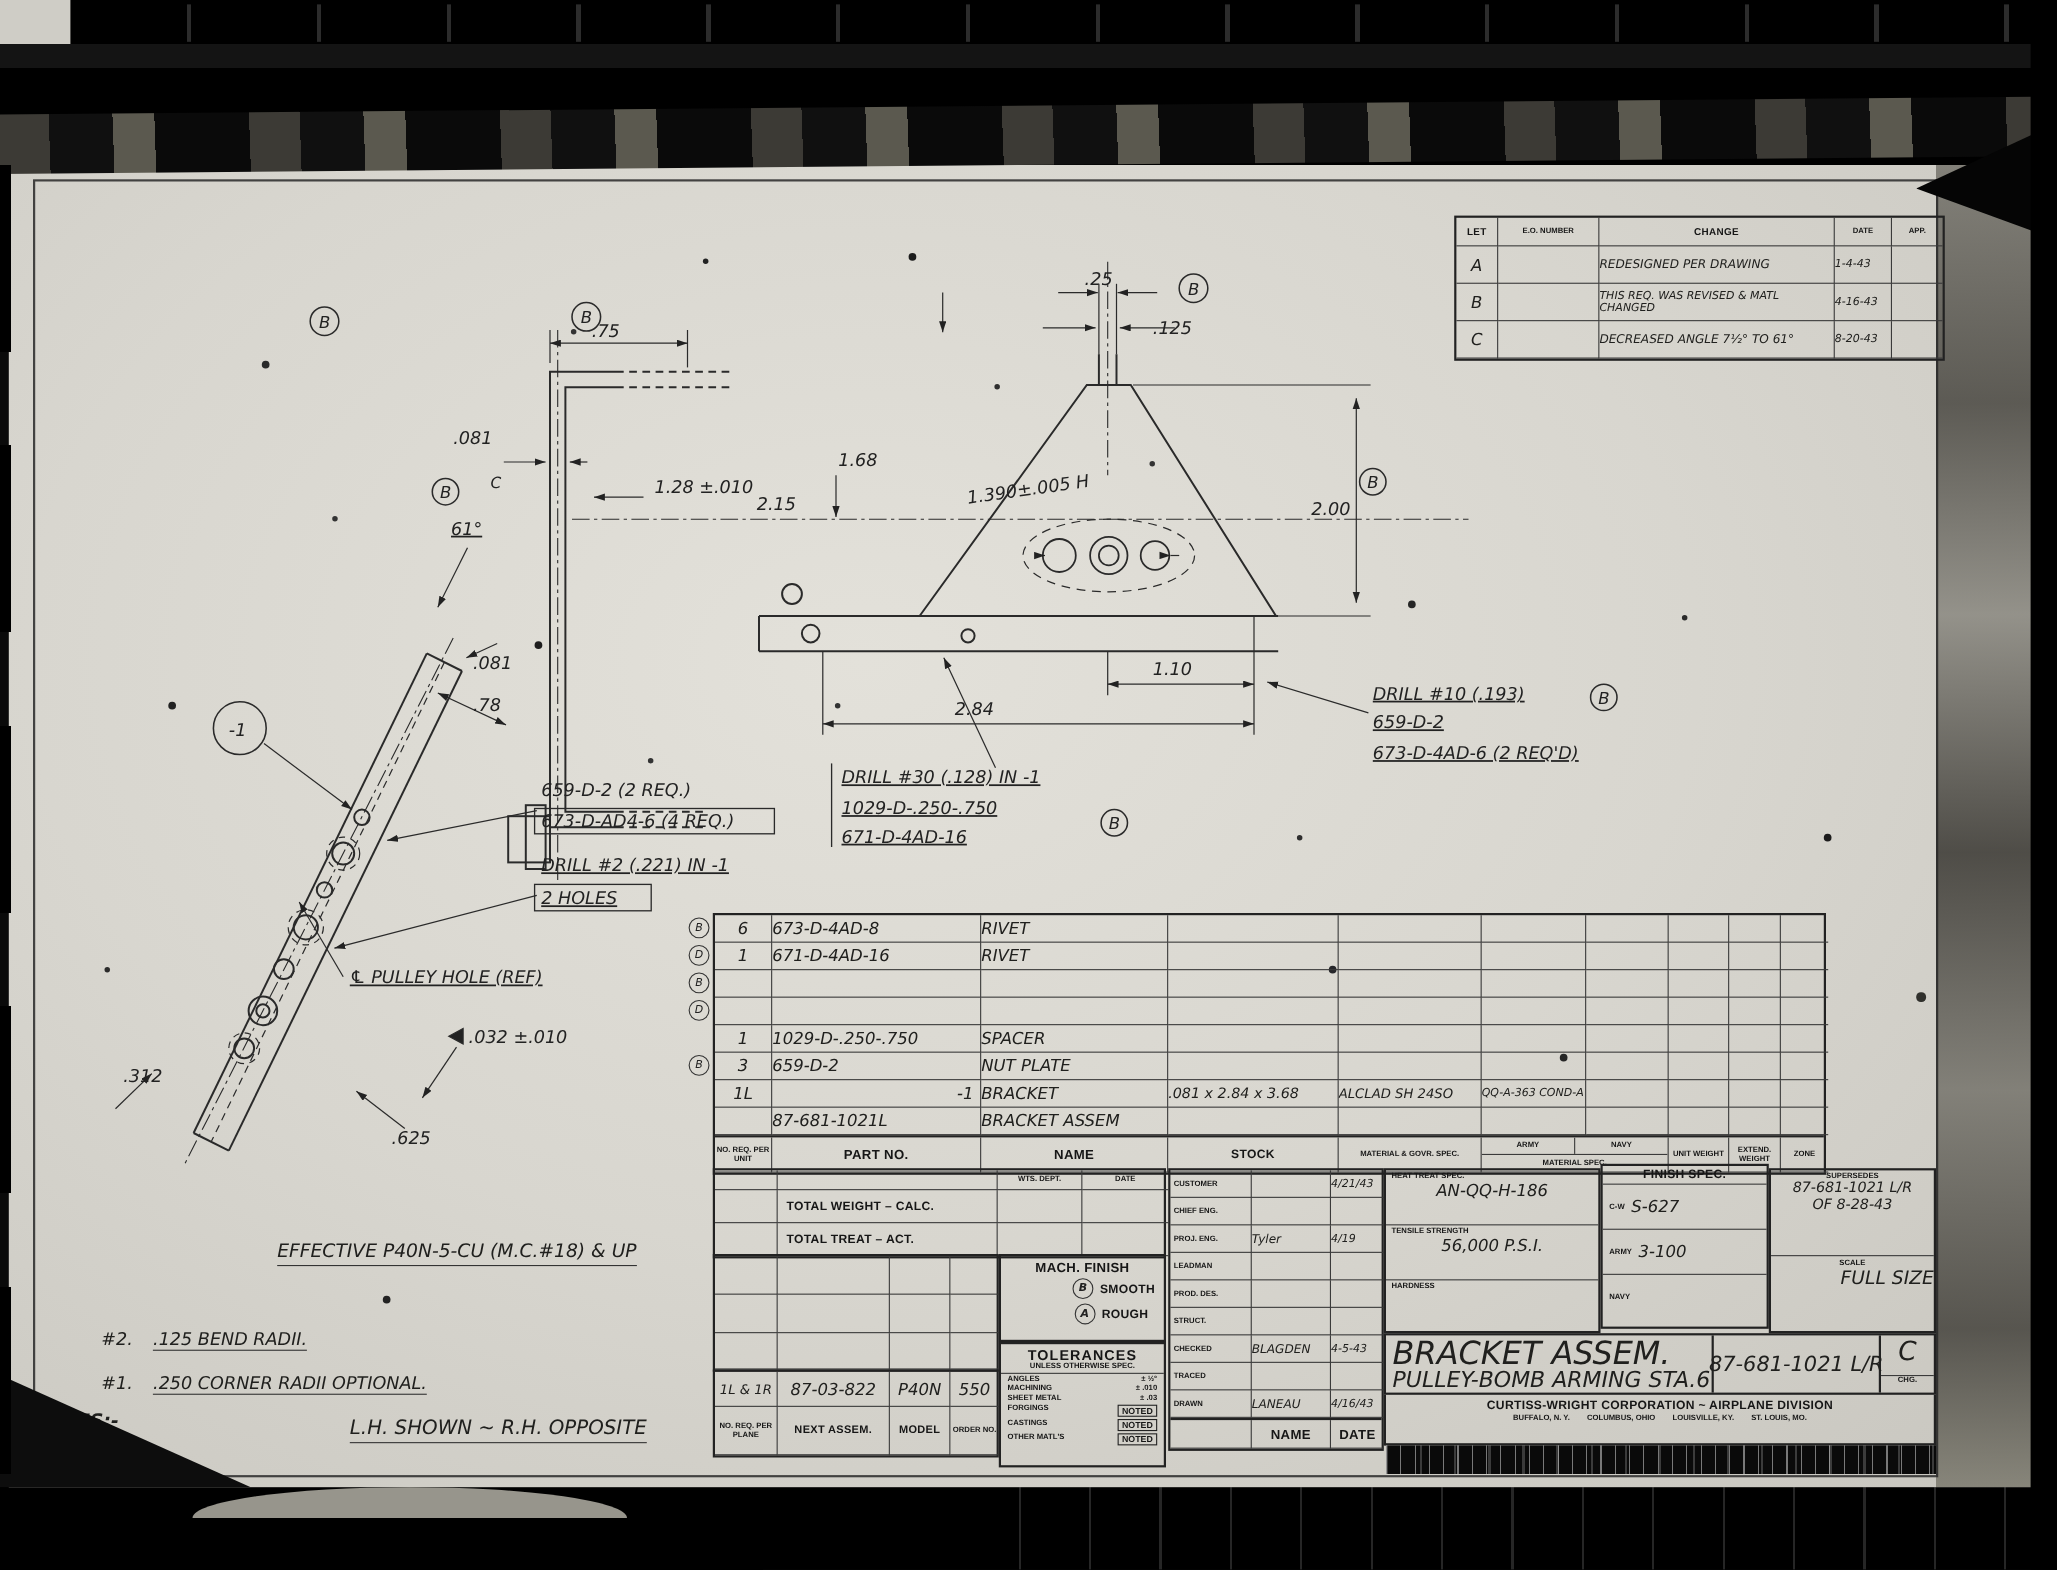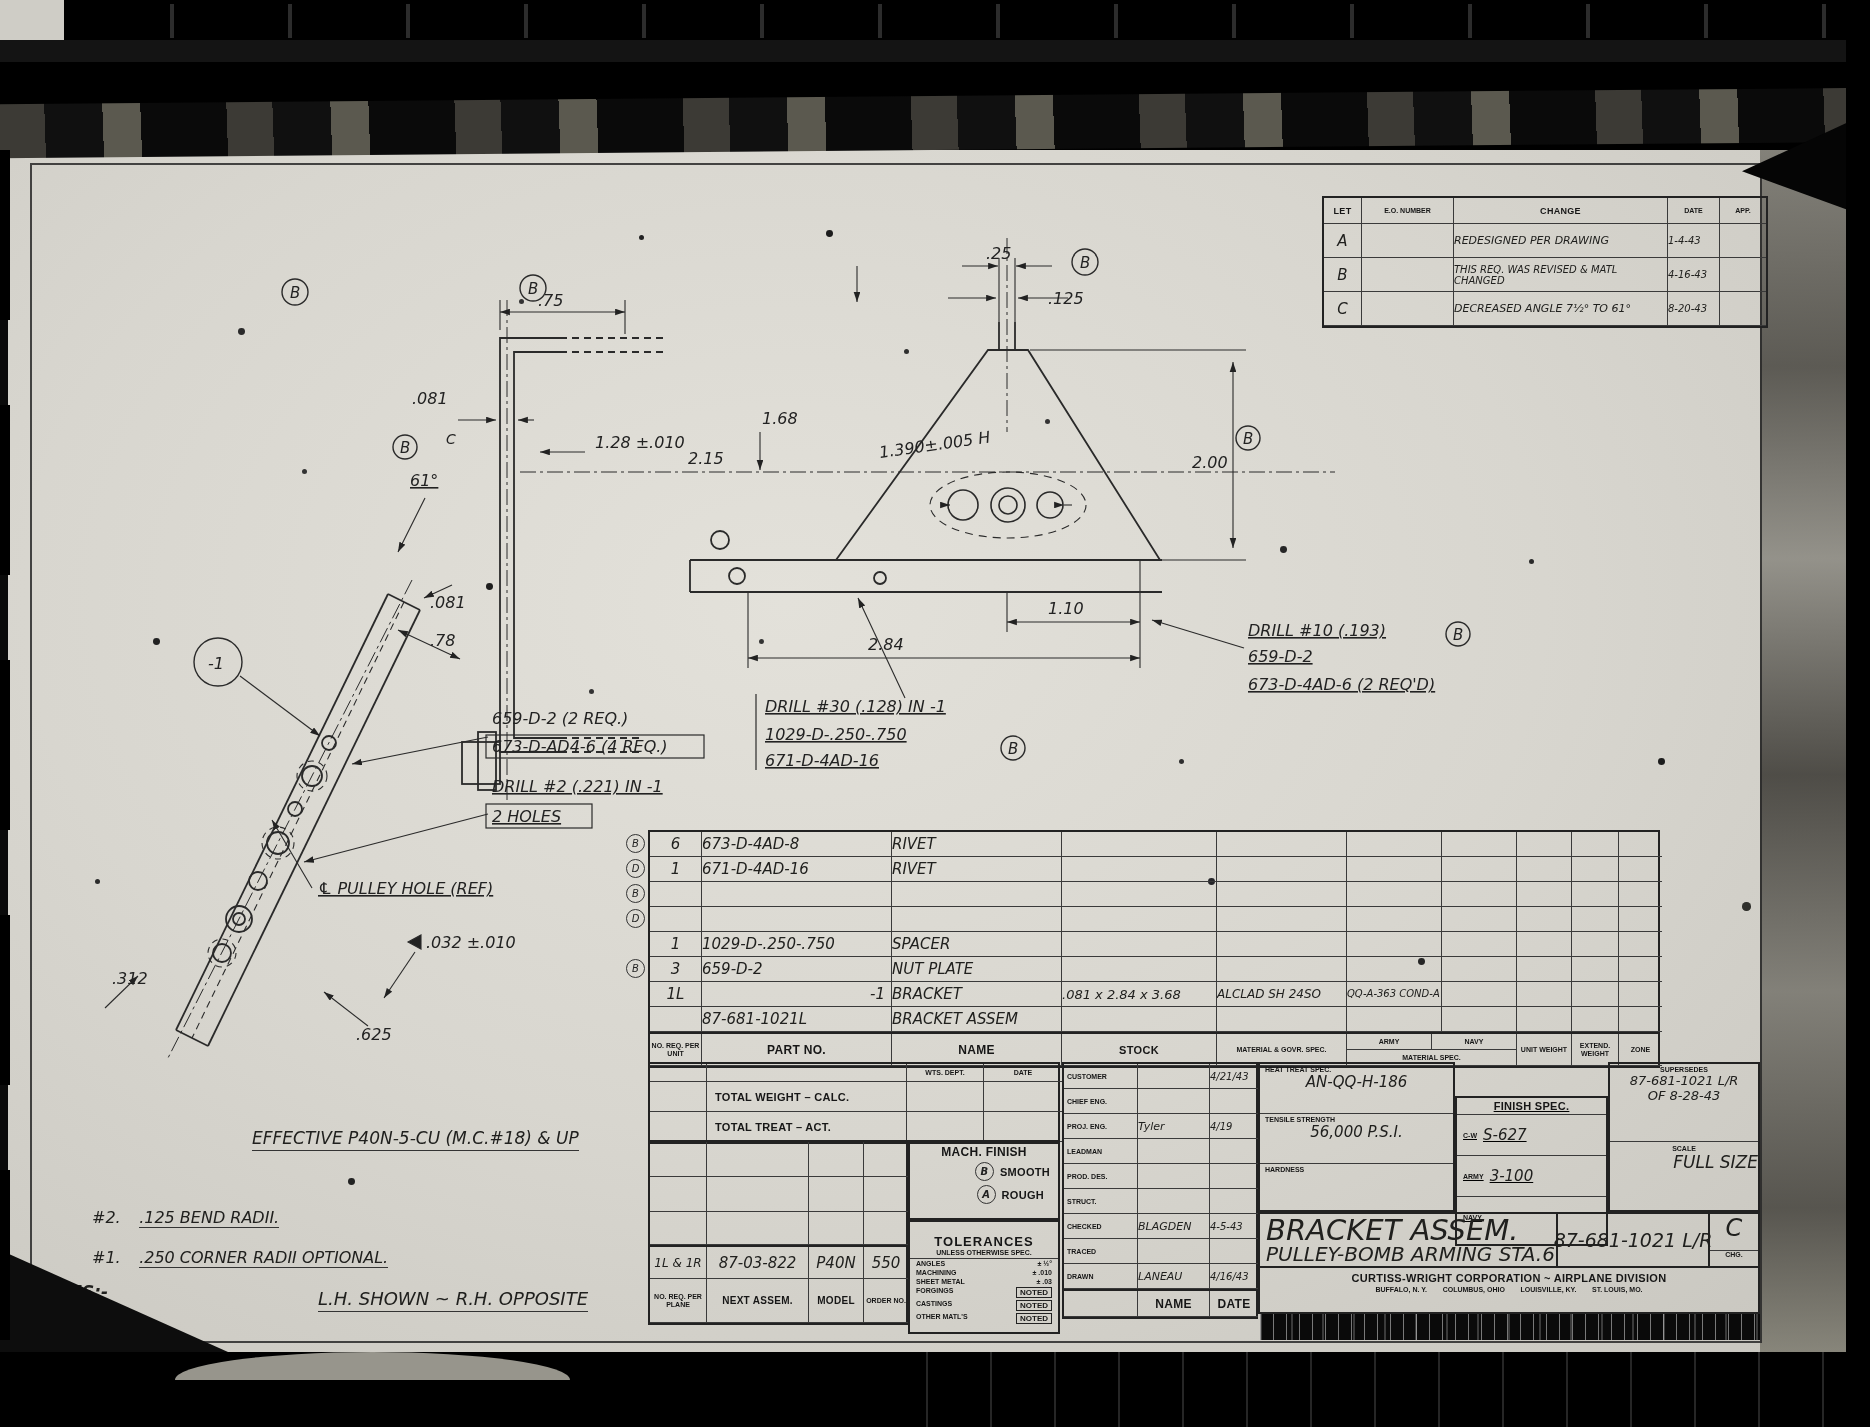--- a/index.html
+++ b/index.html
@@ -455,21 +455,21 @@
       <span class="flagcirc" style="font-weight:bold;">B</span>
       <span class="pr" style="font-size:11px;">SMOOTH</span>
     </div>
     <div style="display:flex;align-items:center;justify-content:flex-end;gap:6px;padding:4px 14px 0 0;">
       <span class="flagcirc" style="font-weight:bold;">A</span>
       <span class="pr" style="font-size:11px;">ROUGH</span>
     </div>
   </div>
 
   <div class="abs tbl" style="left:908px;top:1220px;width:152px;height:114px;">
-    <div class="pr" style="text-align:center;font-size:13px;letter-spacing:1px;padding-top:12px;">TOLERANCES</div>
+    <div class="pr" style="text-align:center;font-size:13px;letter-spacing:1px;padding-top:2px;">TOLERANCES</div>
     <div class="pr7" style="text-align:center;border-bottom:1px solid #3a3a3a;padding-bottom:2px;">UNLESS OTHERWISE SPEC.</div>
     <div style="display:flex;justify-content:space-between;padding:1px 6px;">
       <span class="pr7">ANGLES</span>
       <span class="pr7">± ½°</span>
       </div>
     <div style="display:flex;justify-content:space-between;padding:1px 6px;">
       <span class="pr7">MACHINING</span>
       <span class="pr7">± .010</span>
       </div>
     <div style="display:flex;justify-content:space-between;padding:1px 6px;">
@@ -551,21 +551,21 @@
     <div style="height:49px;border-bottom:1px solid #3a3a3a;">
       <div class="pr7" style="padding:2px 0 0 5px;">TENSILE STRENGTH</div>
       <div class="hw" style="text-align:center;">56,000 P.S.I.</div>
       </div>
     <div style="height:48px;">
       <div class="pr7" style="padding:2px 0 0 5px;">HARDNESS</div>
       <div class="hw" style="text-align:center;"></div>
       </div>
   </div>
 
-  <div class="abs tbl" style="left:1455px;top:1096px;width:153px;height:150px;text-decoration:underline;">
+  <div class="abs tbl" style="left:1455px;top:1058px;width:153px;height:150px;">
     <div class="pr" style="text-align:center;font-size:11px;border-bottom:1px solid #3a3a3a;padding:2px 0;">FINISH SPEC.</div>
     <div style="display:flex;align-items:center;height:40px;border-bottom:1px solid #3a3a3a;">
       <span class="pr7" style="padding:0 6px;">C-W</span>
       <span class="hw">S-627</span>
       </div>
     <div style="display:flex;align-items:center;height:40px;border-bottom:1px solid #3a3a3a;">
       <span class="pr7" style="padding:0 6px;">ARMY</span>
       <span class="hw">3-100</span>
       </div>
     <div style="display:flex;align-items:center;height:40px;">

